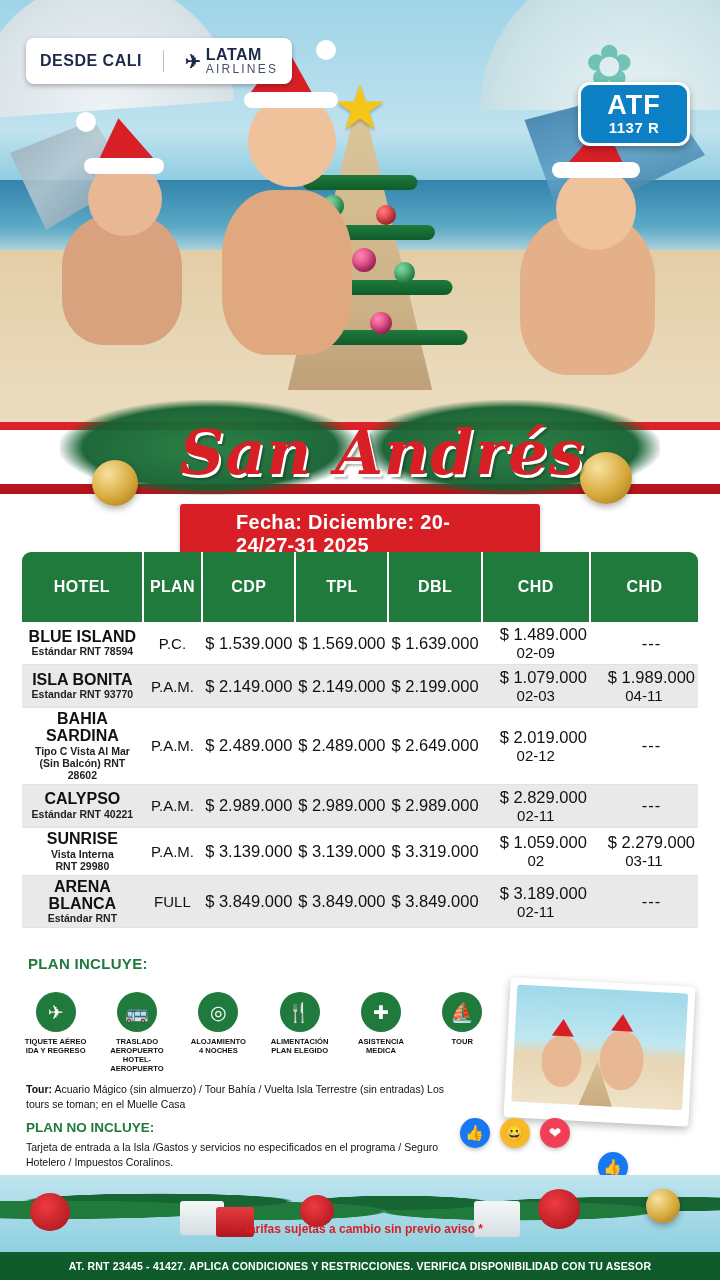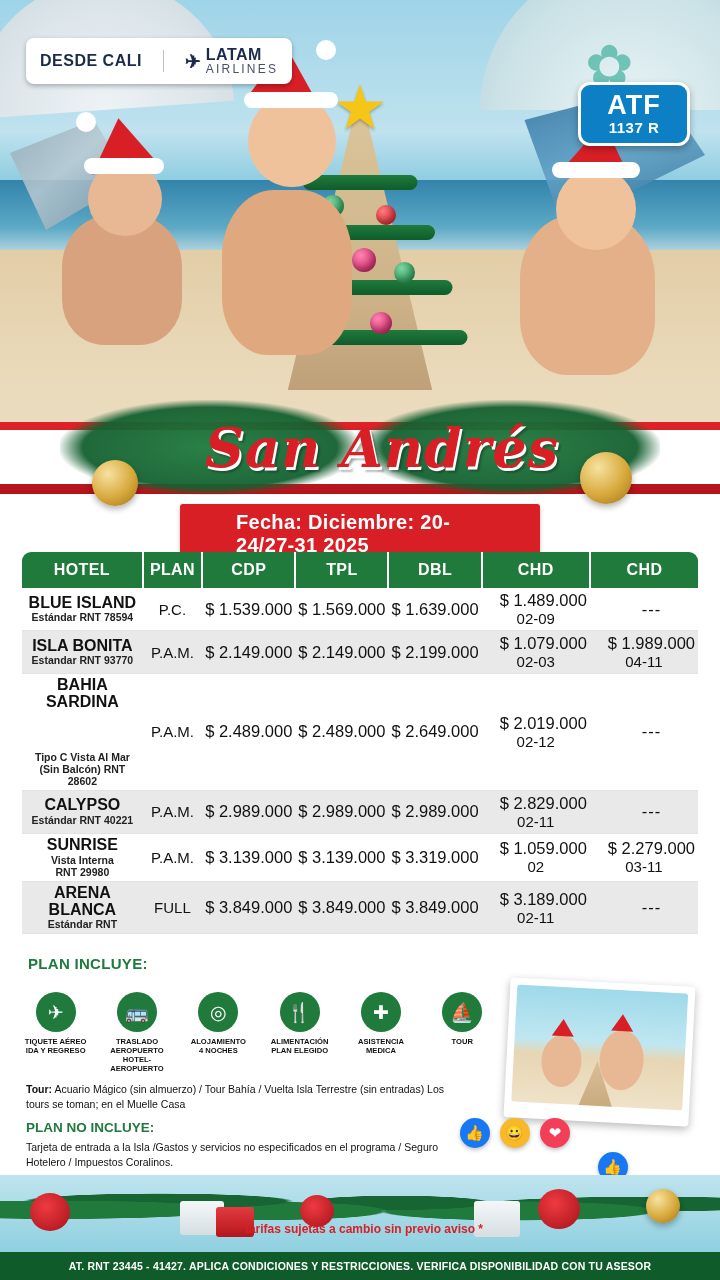--- a/index.html
+++ b/index.html
@@ -135,21 +135,21 @@
     position: absolute; top: 0px; width: 300px; height: 95px;
     background: radial-gradient(ellipse at 50% 50%, #1f7a3c 0%, #146030 60%, rgba(20,96,48,0) 72%);
     opacity: .95;
   }
   .pine-l { left: 60px; }
   .pine-r { right: 60px; }
   .san-andres {
     position: absolute; left: 0; top: 16px; width: 720px; text-align: center;
     font-family: "DejaVu Serif", serif;
     font-style: italic; font-weight: bold;
-    font-size: 54px; color: #d81f26;
+    font-size: 62px; color: #d81f26;
     text-shadow: 2px 3px 0 #ffffff, 4px 5px 2px rgba(0,0,0,.25);
     letter-spacing: 1px;
     padding-left: 44px;
   }
   .fecha-ribbon {
     position: absolute; left: 50%; transform: translateX(-50%); top: 104px;
     background: #d81f26; color: #ffffff;
     padding: 7px 56px; border-radius: 3px;
     font-size: 20px; font-weight: bold; letter-spacing: .3px;
     box-shadow: 0 2px 4px rgba(0,0,0,.25);
@@ -158,21 +158,21 @@
     position: absolute; border-radius: 50%;
     background: radial-gradient(circle at 35% 30%, #f7e2a0, #d8a93c 55%, #9c7318 100%);
     box-shadow: 0 3px 6px rgba(0,0,0,.3);
   }
 
   
   .table-wrap { position: absolute; left: 22px; top: 552px; width: 676px; }
   table { width: 100%; border-collapse: collapse; }
   thead th {
     background: #1f7a3c; color: #ffffff; font-size: 16px; font-weight: bold;
-    padding: 9px 4px; text-align: center; letter-spacing: .4px;
+    padding: 26px 4px; text-align: center; letter-spacing: .4px;
     border-right: 2px solid #ffffff;
   }
   thead th:last-child { border-right: none; }
   thead tr th:first-child { border-top-left-radius: 9px; }
   thead tr th:last-child { border-top-right-radius: 9px; }
   tbody td {
     padding: 3px 3px; text-align: center; font-size: 16px; color: #111111;
     border-bottom: 1px solid #e2e2e2;
   }
   tbody tr.alt td { background: #e9e9e9; }
@@ -374,21 +374,21 @@
           <td class="plan-cell">P.A.M.</td>
           <td class="price">$ 2.149.000</td>
           <td class="price">$ 2.149.000</td>
           <td class="price">$ 2.199.000</td>
           <td class="chd-cell"><span class="price">$ 1.079.000</span><span class="age">02-03</span></td>
           <td class="chd-cell"><span class="price">$ 1.989.000</span><span class="age">04-11</span></td>
         </tr>
         <tr>
           <td>
               <div class="hotel-name">BAHIA  SARDINA</div>
-              <div class="hotel-sub" style="white-space:pre-line;margin-top:40px;">Tipo C Vista Al Mar
+              <div class="hotel-sub" style="white-space:pre-line;">Tipo C Vista Al Mar
 (Sin Balcón)  RNT 28602</div>
             </td>
           <td class="plan-cell">P.A.M.</td>
           <td class="price">$  2.489.000</td>
           <td class="price">$ 2.489.000</td>
           <td class="price">$ 2.649.000</td>
           <td class="chd-cell"><span class="price">$ 2.019.000</span><span class="age">02-12</span></td>
           <td class="chd-cell"><span class="price dash">---</span><span class="age"></span></td>
         </tr>
         <tr class="alt">

